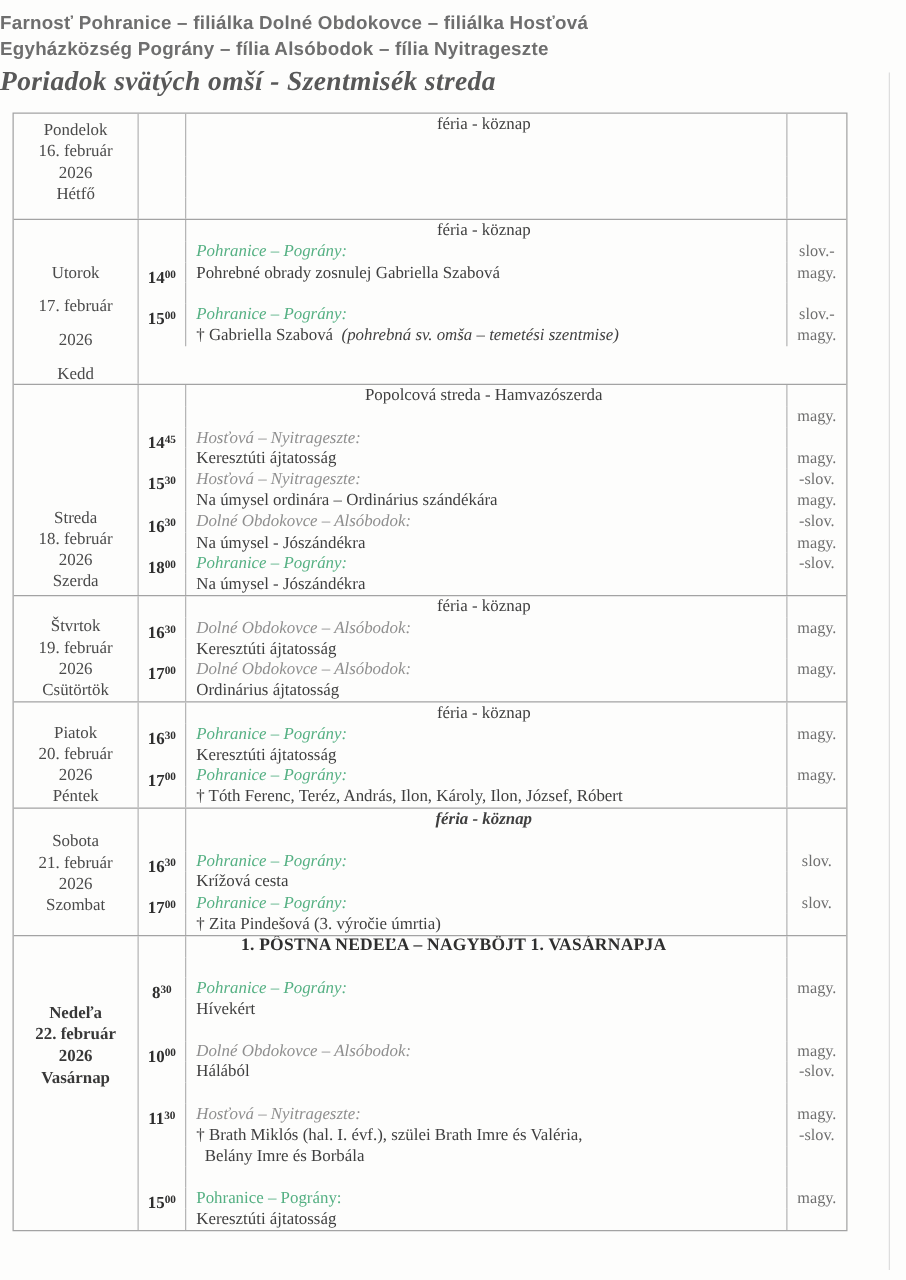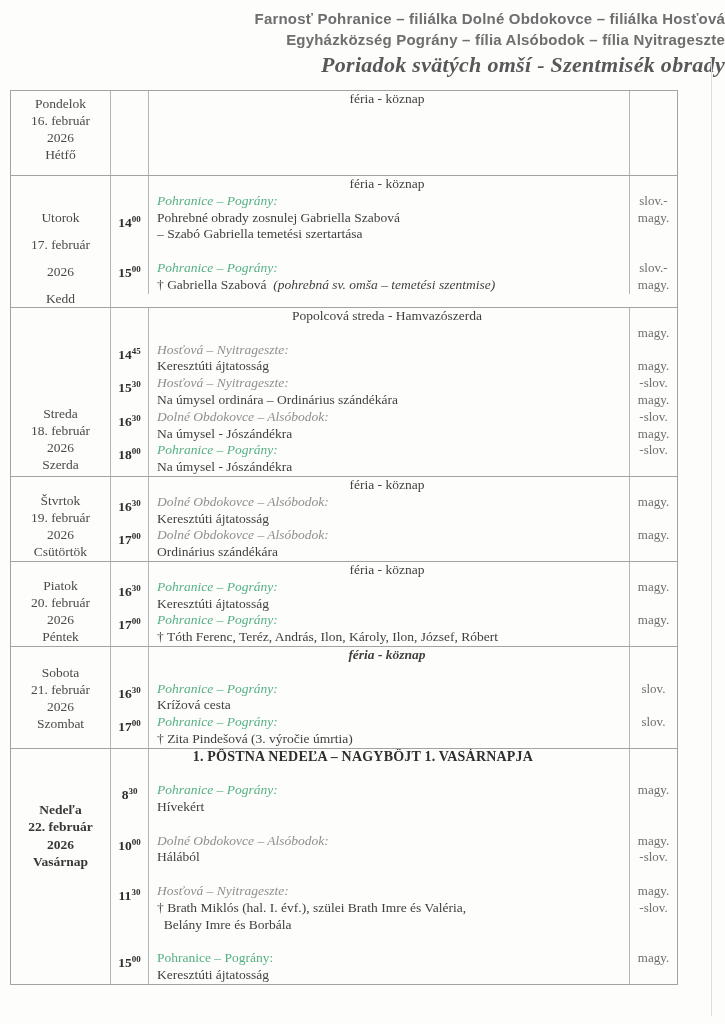--- a/index.html
+++ b/index.html
@@ -4,21 +4,21 @@
 <style>
   html,body{margin:0;padding:0;}
   body{
     width:725px;height:1024px;
     background:#fdfdfc;
     font-family:"Liberation Serif", serif;
     position:relative;
     overflow:hidden;
   }
   
-  .page-header{position:absolute;top:8px;left:0;width:725px;text-align:right;}
+  .page-header{position:absolute;top:8px;left:0;width:725px;text-align:left;}
   .hdr-line{
     font-family:"Liberation Sans", sans-serif;
     font-weight:bold;
     font-size:15px;
     line-height:21px;
     color:#6e6e6e;
     letter-spacing:.2px;
   }
   .doc-title{
     font-family:"Liberation Serif", serif;
@@ -87,21 +87,21 @@
     position:absolute;left:711px;top:58px;width:1px;height:958px;
     background:#dedede;
   }
 </style>
 </head>
 <body>
 
 <div class="page-header">
   <div class="hdr-line">Farnosť Pohranice – filiálka Dolné Obdokovce – filiálka Hosťová</div>
   <div class="hdr-line">Egyházközség Pográny – fília Alsóbodok – fília Nyitrageszte</div>
-  <div class="doc-title">Poriadok svätých omší - Szentmisék obrady</div>
+  <div class="doc-title">Poriadok svätých omší - Szentmisék streda</div>
 </div>
 
 <div class="schedule">
     <div class="day-row">
       <div class="day-cell">
         <div>Pondelok</div>
         <div>16. február</div>
         <div>2026</div>
         <div>Hétfő</div>
       </div>
@@ -151,25 +151,20 @@
           <div class="content-cell"><div class="place-green" style="display: inline;">Pohranice – Pográny:</div></div>
           <div class="lang-cell">slov.-</div>
         </div>
         <div class="line">
           <div class="time-cell">14<sup>00</sup></div>
           <div class="content-cell"><div class="plain-text" style="display: inline;">Pohrebné obrady zosnulej Gabriella Szabová</div></div>
           <div class="lang-cell">magy.</div>
         </div>
         <div class="line">
           <div class="time-cell"></div>
-          <div class="content-cell"><div class="plain-text" style="display: inline;">– Szabó Gabriella temetési szertartása</div></div>
-          <div class="lang-cell"></div>
-        </div>
-        <div class="line">
-          <div class="time-cell"></div>
           <div class="content-cell"></div>
           <div class="lang-cell"></div>
         </div>
         <div class="line">
           <div class="time-cell">15<sup>00</sup></div>
           <div class="content-cell"><div class="place-green" style="display: inline;">Pohranice – Pográny:</div></div>
           <div class="lang-cell">slov.-</div>
         </div>
         <div class="line">
           <div class="time-cell"></div>
@@ -261,21 +256,21 @@
           <div class="content-cell"><div class="plain-text" style="display: inline;">Keresztúti ájtatosság</div></div>
           <div class="lang-cell"></div>
         </div>
         <div class="line">
           <div class="time-cell">17<sup>00</sup></div>
           <div class="content-cell"><div class="place-gray" style="display: inline;">Dolné Obdokovce – Alsóbodok:</div></div>
           <div class="lang-cell">magy.</div>
         </div>
         <div class="line">
           <div class="time-cell"></div>
-          <div class="content-cell"><div class="plain-text" style="display: inline;">Ordinárius szándékára</div></div>
+          <div class="content-cell"><div class="plain-text" style="display: inline;">Ordinárius ájtatosság</div></div>
           <div class="lang-cell"></div>
         </div>
       </div>
     </div>
     <div class="day-row">
       <div class="day-cell">
         <div>Piatok</div>
         <div>20. február</div>
         <div>2026</div>
         <div>Péntek</div>

